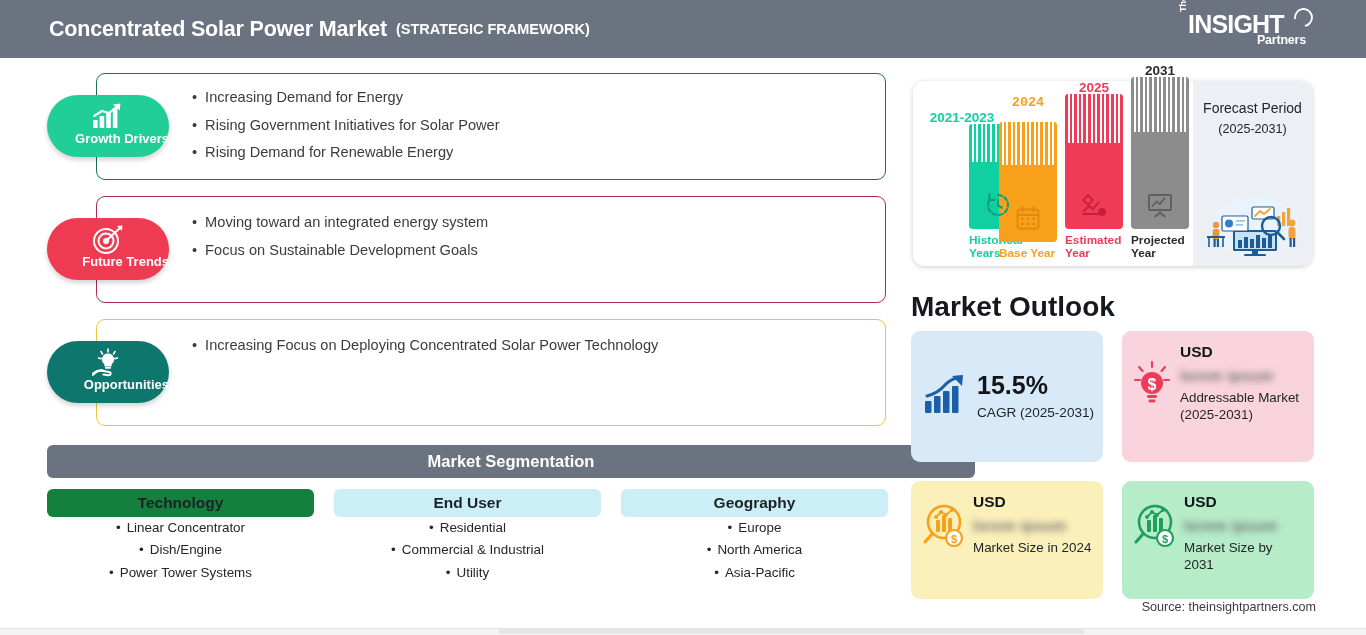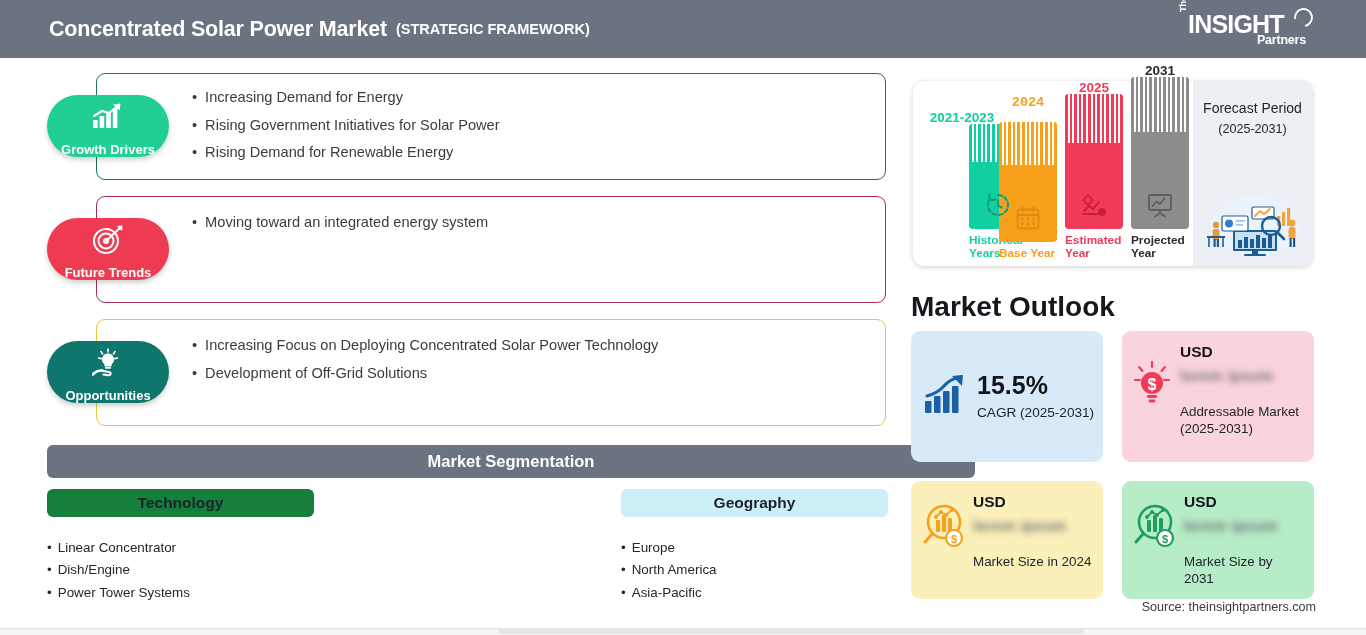--- a/index.html
+++ b/index.html
@@ -58,22 +58,22 @@
 
   .bullets { position: absolute; left: 95px; top: 0; }
   .bullet {
     font-size: 14.6px; color: #3b3b41; line-height: 1.0;
     margin-bottom: 13px; white-space: nowrap;
   }
   .bullet::before { content: "\2022"; margin-right: 8px; color: #3b3b41; }
 
   .badge {
     position: absolute; width: 122px; height: 62px; border-radius: 31px;
-    display: flex; flex-direction: column; align-items: center;
-    justify-content: flex-end; padding-bottom: 0;
+    display: flex; flex-direction: column; align-items: flex-end;
+    justify-content: flex-end; padding-bottom: 11px;
     box-shadow: 0 3px 5px rgba(0,0,0,0.18);
   }
   .badge-label { color: #fff; font-size: 13px; font-weight: bold; white-space: nowrap; }
   #badge-growth      { left: 47px; top: 95px;  background: #20ce96; }
   #badge-trends      { left: 47px; top: 218px; background: #ee3b51; }
   #badge-opportunity { left: 47px; top: 341px; background: #f9a01b; }
   .badge-icon { position: absolute; top: 7px; left: 50%; transform: translateX(-50%); }
 
   
   .seg-header {
@@ -84,21 +84,21 @@
   }
   .seg-col { position: absolute; top: 489px; width: 267px; }
   #seg-col-0 { left: 47px; }
   #seg-col-1 { left: 334px; }
   #seg-col-2 { left: 621px; }
   .seg-col-header {
     width: 267px; height: 28px; background: #cceff7; border-radius: 6px;
     color: #1c2228; font-size: 15.5px; font-weight: bold;
     display: flex; align-items: center; justify-content: center;
   }
-  .seg-items { margin-top: 24px; }
+  .seg-items { margin-top: 4px; text-align: center; }
   .seg-item {
     font-size: 13.4px; color: #23272c; line-height: 1.0;
     margin-bottom: 9px; white-space: nowrap;
   }
   .seg-item::before { content: "\2022"; margin-right: 6px; }
 
   
   .forecast-panel {
     position: absolute; left: 913px; top: 81px; width: 399px; height: 185px;
     background: #fff; border-radius: 11px;
@@ -148,21 +148,21 @@
   .cagr-value { font-size: 25px; font-weight: bold; color: #12161b; line-height: 1.0; }
   .cagr-label { margin-top: 7px; font-size: 13.6px; color: #22262b; }
 
   .ocard-body { display: flex; height: 100%; padding: 12px 10px 0 10px; }
   .ocard-txt { margin-left: 8px; }
   .ocard-usd { font-size: 15.5px; font-weight: bold; color: #12161b; }
   .ocard-blur {
     margin-top: 6px; font-size: 15px; font-weight: bold; color: #6d6d72;
     filter: blur(3.6px); letter-spacing: 0.4px; white-space: nowrap;
   }
-  .ocard-desc { margin-top: 20px; font-size: 13.4px; color: #22262b; line-height: 1.25; }
+  .ocard-desc { margin-top: 6px; font-size: 13.4px; color: #22262b; line-height: 1.25; }
 
   .source {
     position: absolute; right: 50px; top: 600px;
     font-size: 12.6px; color: #3b3b41;
   }
   .scrollbar {
     position: absolute; left: 0; bottom: 0; width: 1366px; height: 7px;
     background: #f4f4f4; border-top: 1px solid #e2e2e2;
   }
   .scroll-thumb {
@@ -189,26 +189,26 @@
   <div class="box" id="box-growth" style="border-color: rgb(29, 111, 95);">
     <div class="bullets" style="top:16px;">
       <div class="bullet">Increasing Demand for Energy</div>
       <div class="bullet">Rising Government Initiatives for Solar Power</div>
       <div class="bullet">Rising Demand for Renewable Energy</div>
     </div>
   </div>
   <div class="box" id="box-trends" style="border-color: rgb(168, 45, 78);">
     <div class="bullets" style="top:18px;">
       <div class="bullet">Moving toward an integrated energy system</div>
+      <div class="bullet">Focus on Sustainable Development Goals</div>
     </div>
   </div>
   <div class="box" id="box-opportunity" style="border-color: rgb(232, 200, 58);">
     <div class="bullets" style="top:18px;">
       <div class="bullet">Increasing Focus on Deploying Concentrated Solar Power Technology</div>
-      <div class="bullet">Development of Off-Grid Solutions</div>
     </div>
   </div>
 
   <div class="badge" id="badge-growth" style="background: rgb(32, 206, 150);">
     <span class="badge-icon">
       <svg width="34" height="28" viewBox="0 0 34 28">
         <rect x="2" y="18" width="4.6" height="8" fill="#fff"></rect>
         <rect x="8.6" y="14" width="4.6" height="12" fill="#fff"></rect>
         <rect x="15.2" y="10" width="4.6" height="16" fill="#fff"></rect>
         <rect x="21.8" y="6" width="4.6" height="20" fill="#fff"></rect>
@@ -252,20 +252,28 @@
   </div>
 
   <div class="seg-header" style="background: rgb(107, 114, 128);">Market Segmentation</div>
 
   <div class="seg-col" id="seg-col-0">
     <div class="seg-col-header" style="background: #15803d;">Technology</div>
     <div class="seg-items">
       <div class="seg-item">Linear Concentrator</div>
       <div class="seg-item">Dish/Engine</div>
       <div class="seg-item">Power Tower Systems</div>
+    </div>
+  </div>
+  <div class="seg-col" id="seg-col-1">
+    <div class="seg-col-header" style="background: rgb(204, 239, 247);">End User</div>
+    <div class="seg-items">
+      <div class="seg-item">Residential</div>
+      <div class="seg-item">Commercial &amp; Industrial</div>
+      <div class="seg-item">Utility</div>
     </div>
   </div>
   <div class="seg-col" id="seg-col-2">
     <div class="seg-col-header" style="background: rgb(204, 239, 247);">Geography</div>
     <div class="seg-items">
       <div class="seg-item">Europe</div>
       <div class="seg-item">North America</div>
       <div class="seg-item">Asia-Pacific</div>
     </div>
   </div>

